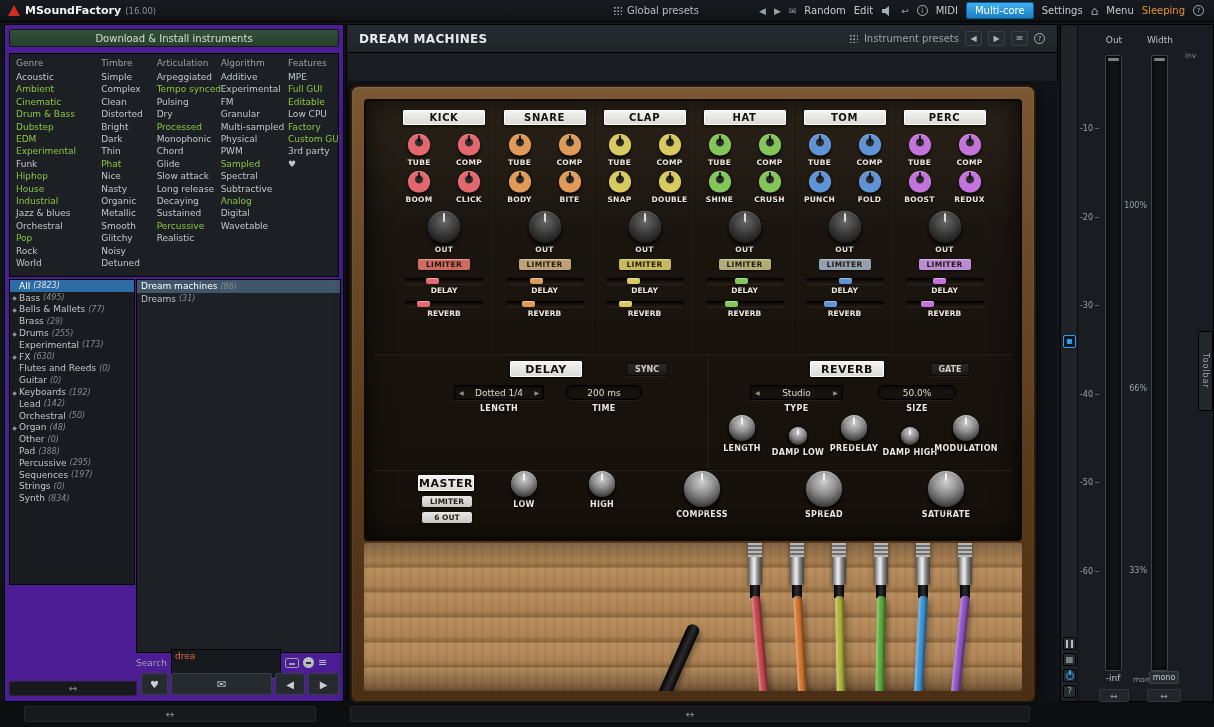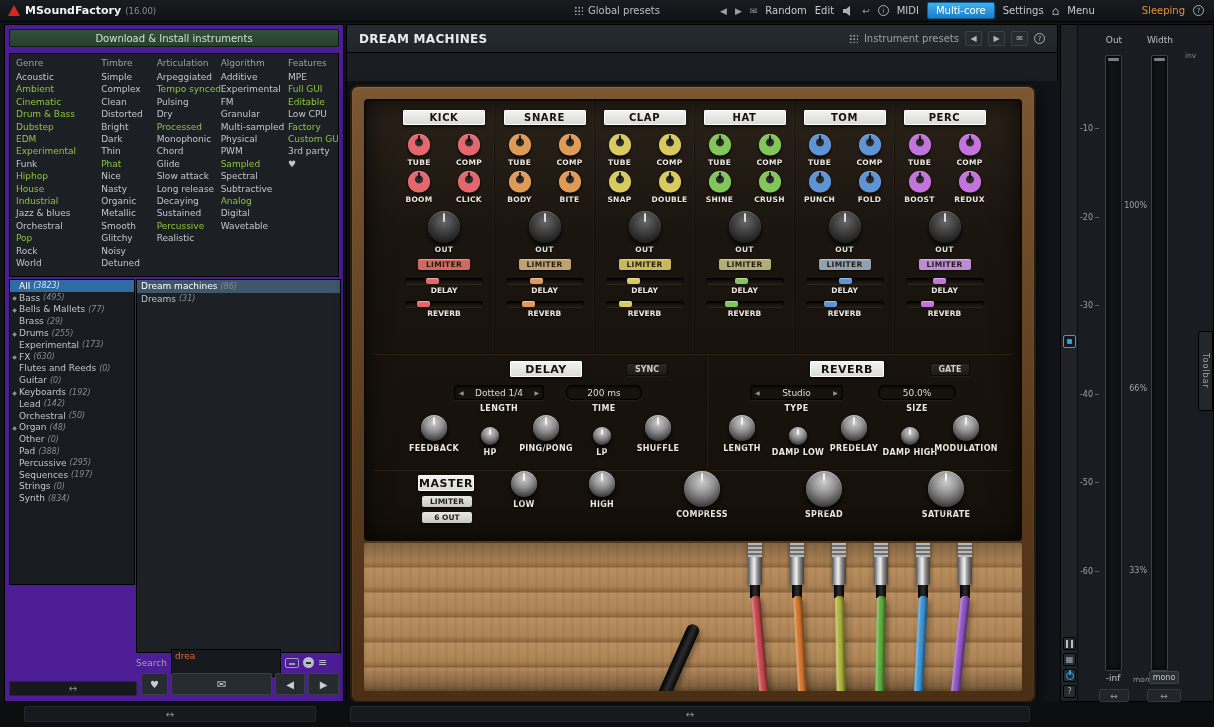--- a/index.html
+++ b/index.html
@@ -9,21 +9,21 @@
 
 .topbar{position:absolute;left:0;top:0;width:1214px;height:22px;background:linear-gradient(#181b1f,#101316);display:flex;align-items:center;padding:0 8px;font-size:10px;color:#c6cbd0;border-bottom:1px solid #000;}
 .logo-tri{width:0;height:0;border-left:6px solid transparent;border-right:6px solid transparent;border-bottom:11px solid #d22b20;margin-right:5px;}
 .appname{font-size:11px;font-weight:bold;color:#f0f2f4;}
 .ver{font-size:8.5px;color:#8a9098;margin-left:4px;}
 .tb-center{display:flex;align-items:center;gap:5px;margin-left:auto;color:#b8bec4;cursor:default;}
 .tb-right{display:flex;align-items:center;gap:8px;margin-left:60px;margin-right:2px;}
 .grid-dots{width:9px;height:9px;background:radial-gradient(#9aa2aa 1px, transparent 1.3px);background-size:3.5px 3.5px;background-position:0 0;}
 .tb-btn{color:#9aa2aa;font-size:9px;line-height:12px;}
 .mc-btn{background:linear-gradient(180deg,#3fb0f0,#1b7fc4);color:#fff;padding:2px 8px;border-radius:2px;border:1px solid #0d5c96;font-size:10px;}
-.sleeping{color:#e5913a;margin-left:39px;}
+.sleeping{color:#e5913a;}
 .circle-icon{width:11px;height:11px;border:1px solid #a8b0b8;border-radius:50%;font-size:7px;color:#a8b0b8;display:flex;align-items:center;justify-content:center;}
 
 
 .leftpanel{position:absolute;left:4px;top:24px;width:340px;height:678px;background:#4c1d95;border:1px solid #000;}
 .install-btn{position:absolute;left:4px;top:4px;width:330px;height:18px;background:linear-gradient(#33503a,#26402c);border:1px solid #0e1a12;color:#cfe0d2;font-size:10px;display:flex;align-items:center;justify-content:center;border-radius:2px;}
 .filterbox{position:absolute;left:4px;top:28px;width:330px;height:224px;background:#1c2025;border:1px solid #000;display:flex;padding:2px 0 0 4px;overflow:hidden;}
 .fcol{display:flex;flex-direction:column;}
 .fcol:nth-child(1){width:86px;}.fcol:nth-child(2){width:56px;}.fcol:nth-child(3){width:64px;}.fcol:nth-child(4){width:68px;}.fcol:nth-child(5){width:52px;}
 .fhead{font-size:9px;color:#9aa0a6;padding:2px 0 3px 2px;}
 .fitem{font-size:9px;color:#c0c6cc;line-height:12.4px;padding-left:2px;white-space:nowrap;}
@@ -664,42 +664,20 @@
             <div class="titlebox sec-title" style="left:144px;top:8px;width:72px">DELAY</div>
             <div class="sec-btn" style="left:260px;top:10px;width:42px">SYNC</div>
             <div class="dd" style="left:88px;top:32px;width:90px">
               <span class="arr">◀</span>
               <span>Dotted 1/4</span>
               <span class="arr">▶</span>
             </div>
             <div class="valbox" style="left:200px;top:32px;width:76px">200 ms</div>
             <div class="sec-label" style="left:88px;top:51px;width:90px">LENGTH</div>
             <div class="sec-label" style="left:200px;top:51px;width:76px">TIME</div>
-            <div class="skrow" id="delay-knobs" style="left:40px;top:62px;width:280px">
-                <div class="skwrap big">
-                  <div class="knob mknob big"></div>
-                  <div class="sklabel">FEEDBACK</div>
-                </div>
-                <div class="skwrap small">
-                  <div class="knob mknob small"></div>
-                  <div class="sklabel">HP</div>
-                </div>
-                <div class="skwrap big">
-                  <div class="knob mknob big"></div>
-                  <div class="sklabel">PING/PONG</div>
-                </div>
-                <div class="skwrap small">
-                  <div class="knob mknob small"></div>
-                  <div class="sklabel">LP</div>
-                </div>
-                <div class="skwrap big">
-                  <div class="knob mknob big"></div>
-                  <div class="sklabel">SHUFFLE</div>
-                </div>
-              </div>
           </div>
 
           <div class="section" id="reverb-sec" style="left:340px;top:252px;width:322px;height:116px">
             <div class="titlebox sec-title" style="left:104px;top:8px;width:74px">REVERB</div>
             <div class="sec-btn" style="left:224px;top:10px;width:40px">GATE</div>
             <div class="dd" style="left:44px;top:32px;width:93px">
               <span class="arr">◀</span>
               <span>Studio</span>
               <span class="arr">▶</span>
             </div>

